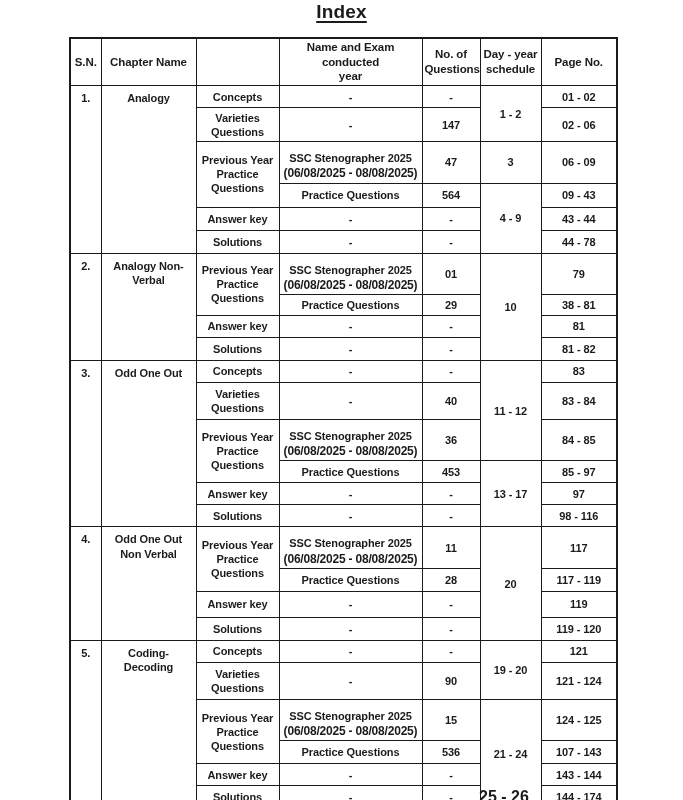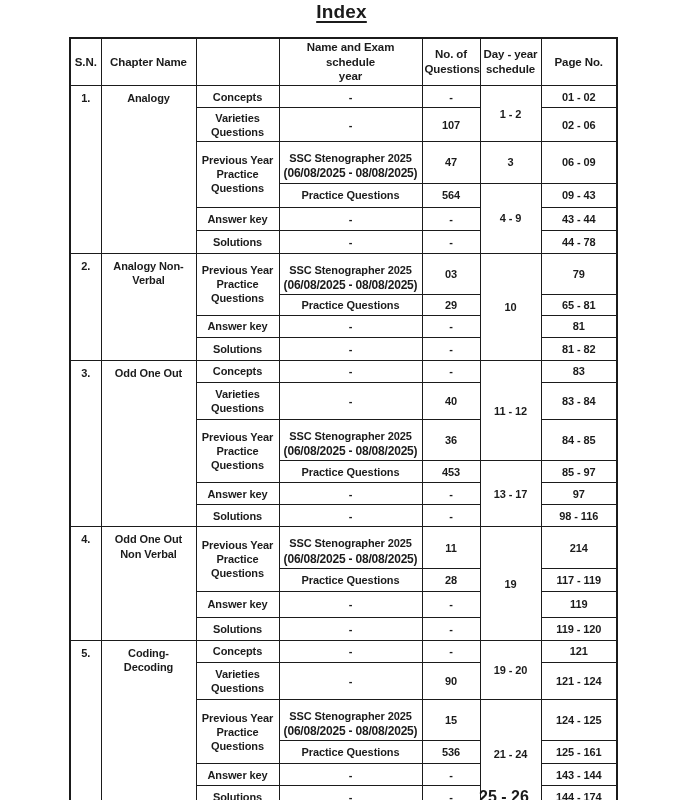--- a/index.html
+++ b/index.html
@@ -66,21 +66,21 @@
       <col style="width:61px">
       <col style="width:76px">
   </colgroup>
 
   <tbody>
       <tr style="height:40px">
     <th>S.N.</th>
     <th>Chapter Name</th>
     <th></th>
     <th>
-      <span class="hline">Name and Exam schedule</span>
+      <span class="hline">Name and Exam conducted</span>
       <span class="hline">year</span>
     </th>
     <th>
       <span class="hline">No. of</span>
       <span class="hline">Questions</span>
     </th>
     <th>
       <span class="hline">Day - year</span>
       <span class="hline">schedule</span>
     </th>
@@ -92,21 +92,21 @@
     <td class="topalign" rowspan="6">Analogy</td>
     <td>Concepts</td>
     <td>-</td>
     <td>-</td>
     <td rowspan="2">1 - 2</td>
     <td>01 - 02</td>
   </tr>
   <tr style="height:34px">
     <td>Varieties Questions</td>
     <td>-</td>
-    <td>107</td>
+    <td>147</td>
     <td>02 - 06</td>
   </tr>
   <tr style="height:40px">
     <td rowspan="2">Previous Year Practice Questions</td>
     <td>
       <span class="exam-name">SSC Stenographer 2025</span>
       <span class="exam-dates">(06/08/2025 - 08/08/2025)</span>
     </td>
     <td>47</td>
     <td>3</td>
@@ -132,28 +132,28 @@
   </tr>
 
   <tr style="height:34px">
     <td class="topalign" rowspan="4">2.</td>
     <td class="topalign" rowspan="4">Analogy Non-Verbal</td>
     <td rowspan="2">Previous Year Practice Questions</td>
     <td>
       <span class="exam-name">SSC Stenographer 2025</span>
       <span class="exam-dates">(06/08/2025 - 08/08/2025)</span>
     </td>
-    <td>03</td>
+    <td>01</td>
     <td rowspan="4">10</td>
     <td>79</td>
   </tr>
   <tr style="height:21px">
     <td>Practice Questions</td>
     <td>29</td>
-    <td>65 - 81</td>
+    <td>38 - 81</td>
   </tr>
   <tr style="height:22px">
     <td>Answer key</td>
     <td>-</td>
     <td>-</td>
     <td>81</td>
   </tr>
   <tr style="height:23px">
     <td>Solutions</td>
     <td>-</td>
@@ -206,22 +206,22 @@
 
   <tr style="height:35px">
     <td class="topalign" rowspan="4">4.</td>
     <td class="topalign" rowspan="4">Odd One Out Non Verbal</td>
     <td rowspan="2">Previous Year Practice Questions</td>
     <td>
       <span class="exam-name">SSC Stenographer 2025</span>
       <span class="exam-dates">(06/08/2025 - 08/08/2025)</span>
     </td>
     <td>11</td>
-    <td rowspan="4">19</td>
-    <td>214</td>
+    <td rowspan="4">20</td>
+    <td>117</td>
   </tr>
   <tr style="height:23px">
     <td>Practice Questions</td>
     <td>28</td>
     <td>117 - 119</td>
   </tr>
   <tr style="height:26px">
     <td>Answer key</td>
     <td>-</td>
     <td>-</td>
@@ -255,21 +255,21 @@
       <span class="exam-name">SSC Stenographer 2025</span>
       <span class="exam-dates">(06/08/2025 - 08/08/2025)</span>
     </td>
     <td>15</td>
     <td rowspan="4">21 - 24</td>
     <td>124 - 125</td>
   </tr>
   <tr style="height:23px">
     <td>Practice Questions</td>
     <td>536</td>
-    <td>125 - 161</td>
+    <td>107 - 143</td>
   </tr>
   <tr style="height:22px">
     <td>Answer key</td>
     <td>-</td>
     <td>-</td>
     <td>143 - 144</td>
   </tr>
   <tr style="height:22px">
     <td>Solutions</td>
     <td>-</td>

